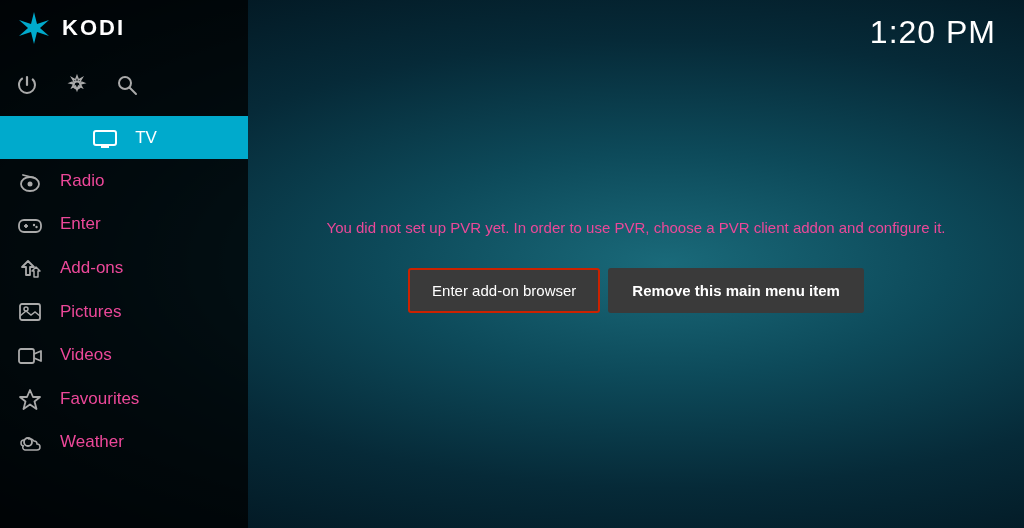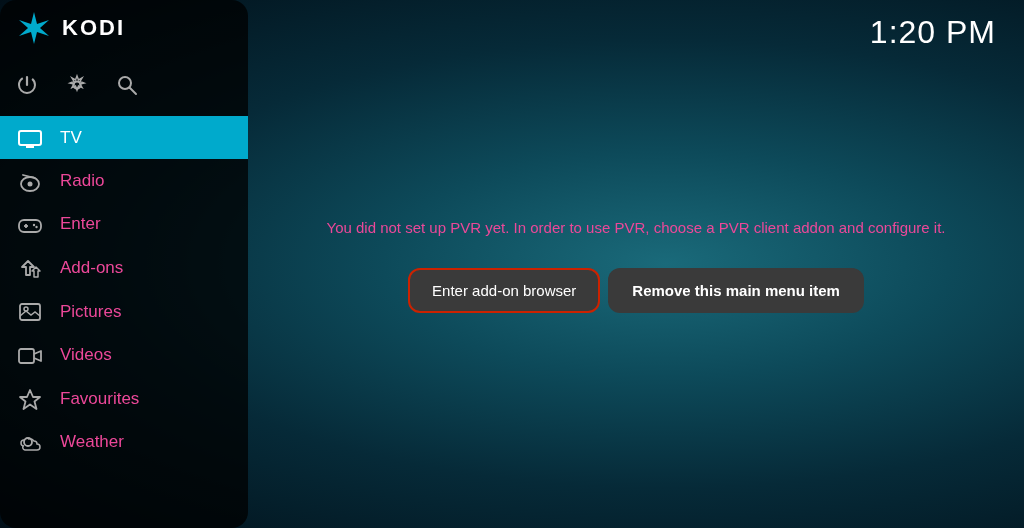--- a/index.html
+++ b/index.html
@@ -24,21 +24,20 @@
     
     .sidebar {
       position: absolute;
       top: 0; left: 0;
       width: 248px;
       height: 528px;
       background: rgba(0,0,0,0.75);
       display: flex;
       flex-direction: column;
       z-index: 10;
-      border-radius: 16px;
     }
 
     
     .logo-bar {
       display: flex;
       align-items: center;
       padding: 10px 16px;
       height: 56px;
       gap: 10px;
     }
@@ -86,20 +85,21 @@
       padding: 11px 16px;
       cursor: pointer;
       color: #ec4899;
       font-size: 17px;
       position: relative;
     }
 
     .nav-item.active {
       background: #00aacc;
       color: #fff;
+      justify-content: center;
     }
 
     .nav-icon {
       width: 28px;
       text-align: center;
       font-size: 18px;
       flex-shrink: 0;
     }
 
     
@@ -148,21 +148,21 @@
       display: flex;
       gap: 8px;
       align-items: center;
     }
 
     .btn {
       padding: 12px 22px;
       font-size: 15px;
       cursor: pointer;
       border: none;
-      border-radius: 12px;
+      border-radius: 3px;
       font-family: inherit;
     }
 
     .btn-primary {
       background: #3a3a3a;
       color: #fff;
       border: 2px solid #cc2200;
       outline: none;
     }
 

